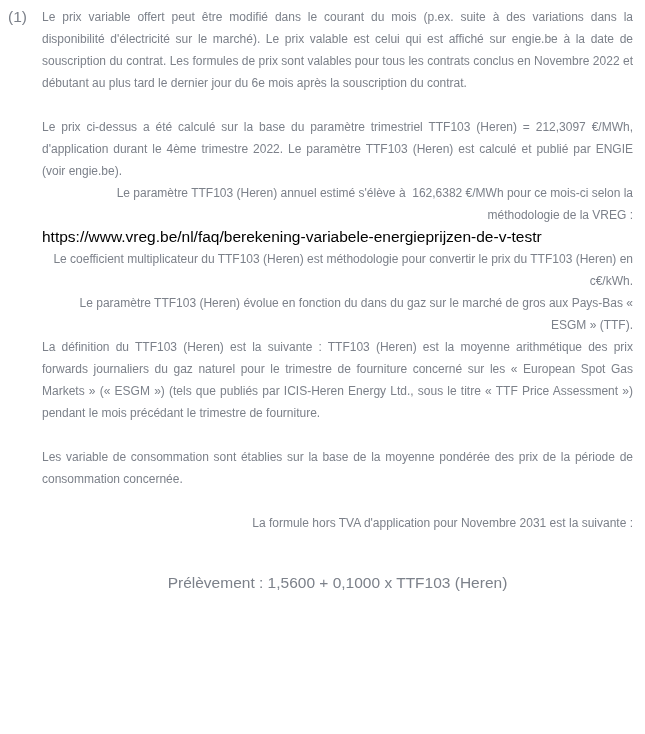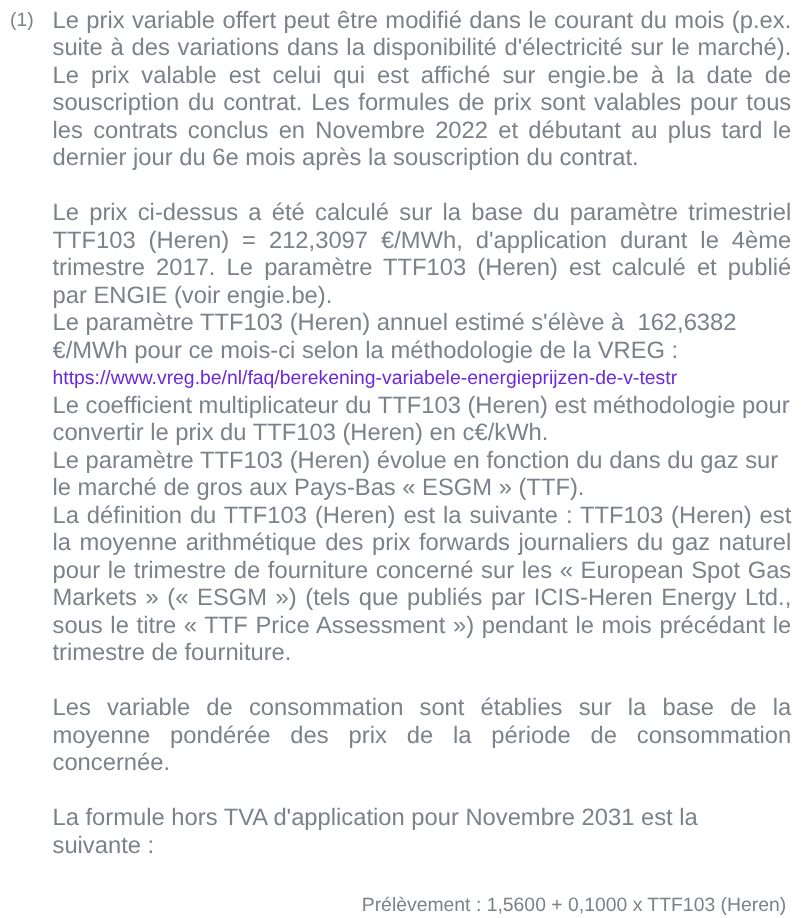--- a/index.html
+++ b/index.html
@@ -32,71 +32,71 @@
     line-height: 22px;
     color: #7c818a;
     white-space: nowrap;
   }
   .body-col {
     flex: 1 1 auto;
     min-width: 0;
   }
   p.para {
     margin: 0;
-    font-size: 19px;
+    font-size: 12px;
     line-height: 22px;
     color: #7c818a;
     text-align: justify;
     text-justify: inter-word;
     hyphens: none;
     -webkit-hyphens: none;
   }
   p.para.left {
-    text-align: left;
+    text-align: right;
   }
   p.para.nowrapline {
     white-space: pre-wrap;
     word-break: break-word;
     overflow-wrap: anywhere;
   }
   .gap-para { height: 22px; }
   .formula {
-    margin: 4px;
+    margin: 16px;
     font-size: 15.5px;
     line-height: 22px;
     color: #7c818a;
-    text-align: right;
+    text-align: center;
     white-space: pre-wrap;
   }
   .url-line {
     margin: 0;
     font-size: 15.5px;
     line-height: 22px;
-    color: #6d28d9;
+    color: #000000;
     text-align: left;
     word-break: break-all;
     overflow-wrap: anywhere;
   }
 </style>
 </head>
 <body>
 
 <div id="doc">
 
   <div class="clause">
 
     <div class="marker">(1)</div>
 
     <div class="body-col">
 
       <p class="para">Le prix variable offert peut être modifié dans le courant du mois (p.ex. suite à des variations dans la disponibilité d'électricité sur le marché). Le prix valable est celui qui est affiché sur engie.be à la date de souscription du contrat. Les formules de prix sont valables pour tous les contrats conclus en Novembre 2022 et débutant au plus tard le dernier jour du 6e mois après la souscription du contrat.</p>
 
       <div class="gap-para"></div>
 
-      <p class="para">Le prix ci-dessus a été calculé sur la base du paramètre trimestriel TTF103 (Heren) = 212,3097 €/MWh, d'application durant le 4ème trimestre 2017. Le paramètre TTF103 (Heren) est calculé et publié par ENGIE (voir engie.be).</p>
+      <p class="para">Le prix ci-dessus a été calculé sur la base du paramètre trimestriel TTF103 (Heren) = 212,3097 €/MWh, d'application durant le 4ème trimestre 2022. Le paramètre TTF103 (Heren) est calculé et publié par ENGIE (voir engie.be).</p>
 
       <p class="para left nowrapline">Le paramètre TTF103 (Heren) annuel estimé s'élève à  162,6382 €/MWh pour ce mois-ci selon la méthodologie de la VREG :</p>
 
       <p class="url-line">https://www.vreg.be/nl/faq/berekening-variabele-energieprijzen-de-v-testr</p>
 
       <p class="para left">Le coefficient multiplicateur du TTF103 (Heren) est méthodologie pour convertir le prix du TTF103 (Heren) en c€/kWh.</p>
 
       <p class="para left">Le paramètre TTF103 (Heren) évolue en fonction du dans du gaz sur le marché de gros aux Pays-Bas « ESGM » (TTF).</p>
 
       <p class="para">La définition du TTF103 (Heren) est la suivante : TTF103 (Heren) est la moyenne arithmétique des prix forwards journaliers du gaz naturel pour le trimestre de fourniture concerné sur les « European Spot Gas Markets » (« ESGM ») (tels que publiés par ICIS-Heren Energy Ltd., sous le titre « TTF Price Assessment ») pendant le mois précédant le trimestre de fourniture.</p>

